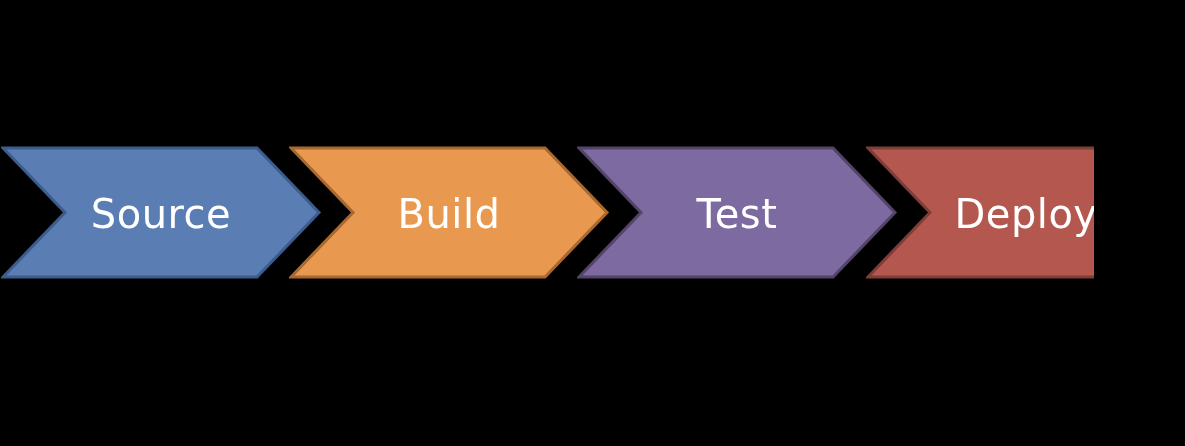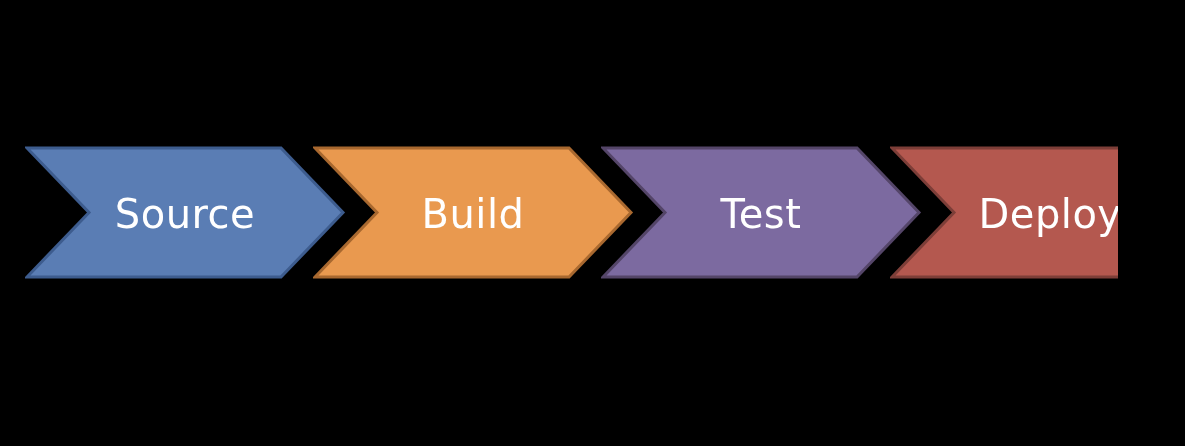--- a/index.html
+++ b/index.html
@@ -6,21 +6,20 @@
     margin: 0;
     padding: 0;
     background: #000;
   }
   .canvas {
     position: relative;
     width: 1094px;
     height: 446px;
     overflow: hidden;
     font-family: "DejaVu Sans", "Liberation Sans", sans-serif;
-    margin-left: 24px;
   }
   .stage {
     position: absolute;
     top: 146px;
     display: block;
   }
   .stage text {
     font-family: "DejaVu Sans", "Liberation Sans", sans-serif;
     font-size: 40px;
     font-weight: 500;

